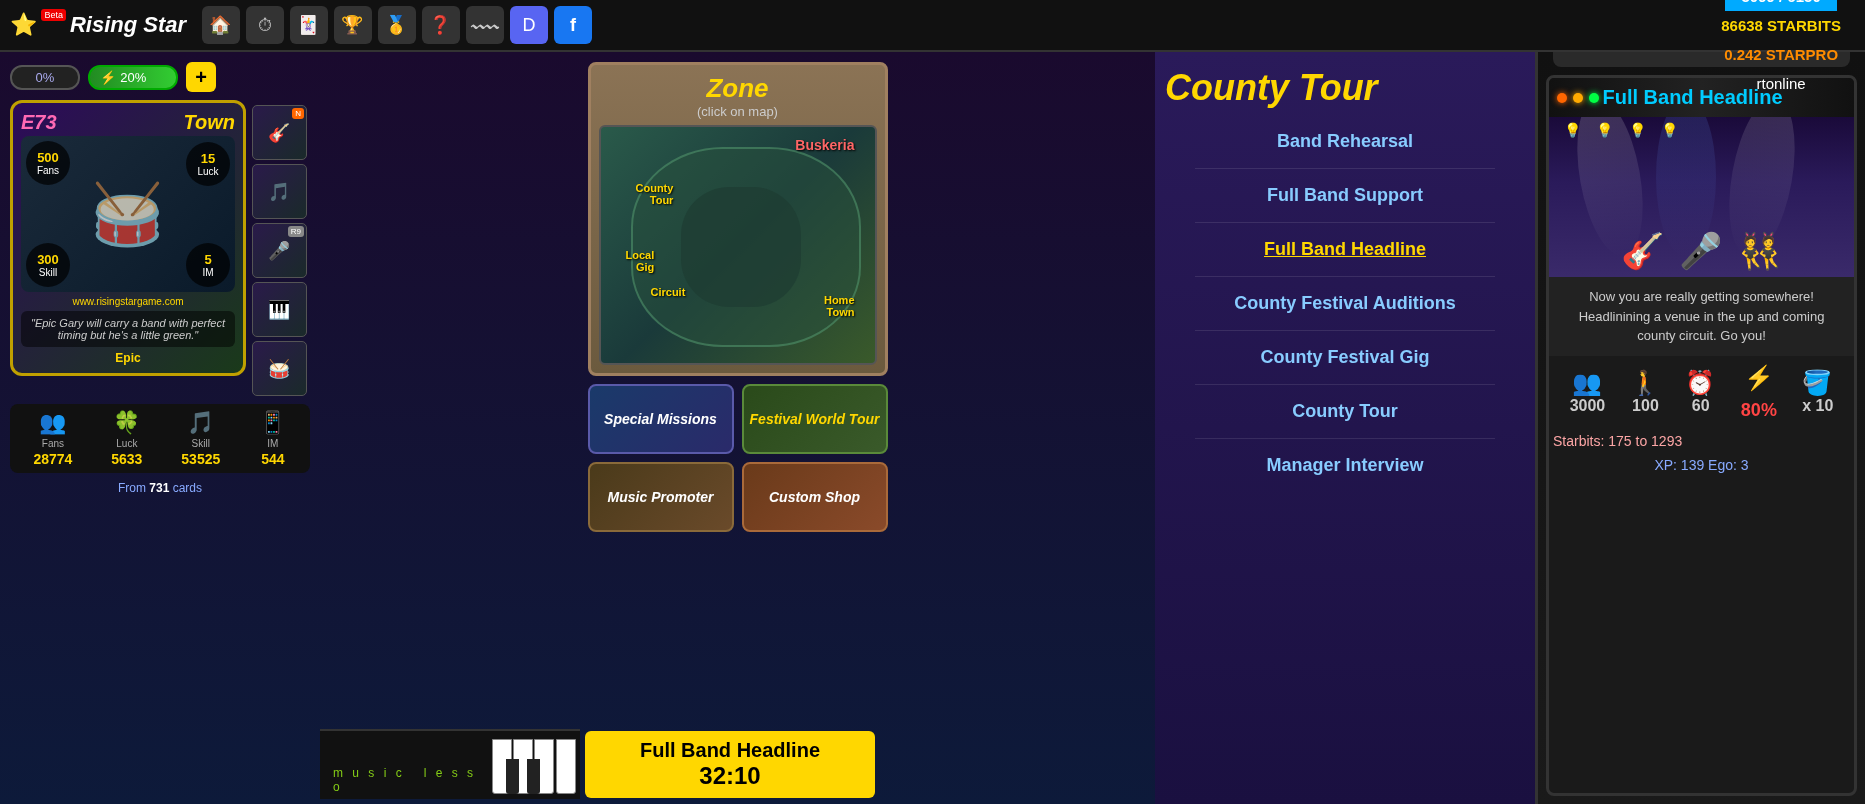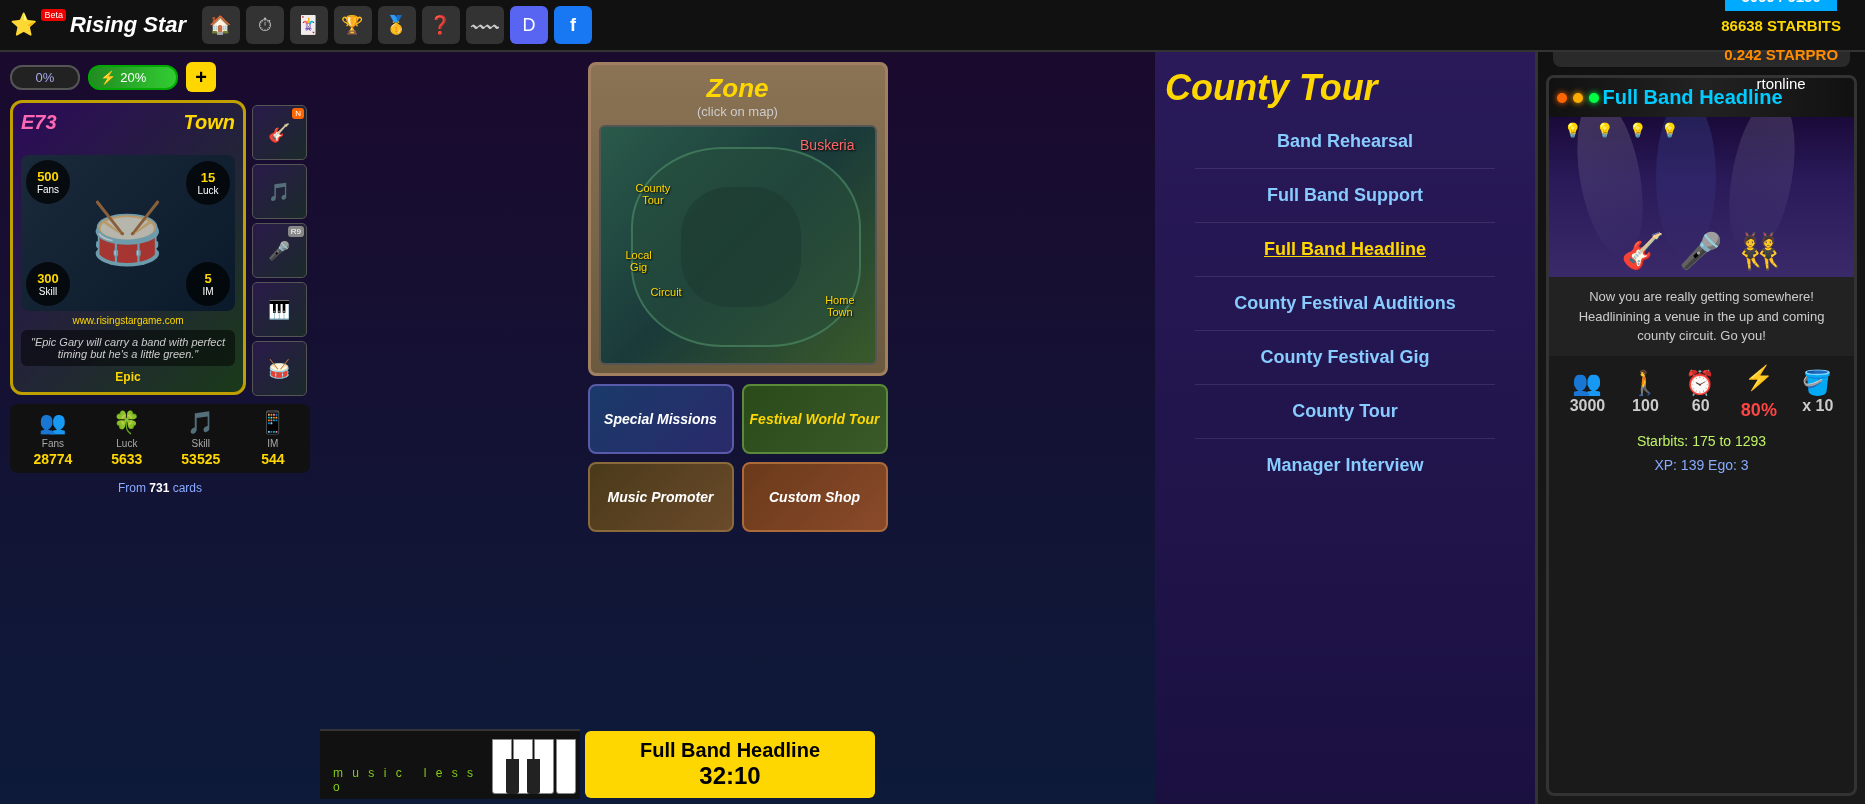--- a/index.html
+++ b/index.html
@@ -158,21 +158,21 @@
       background: linear-gradient(135deg, #2d0a5a 0%, #1a3a1a 100%);
       border: 3px solid #c0a000;
       border-radius: 12px;
       padding: 8px;
       position: relative;
     }
     .card-header {
       display: flex;
       justify-content: space-between;
       align-items: center;
-      margin-bottom: 21px;
+      margin-bottom: 2px;
     }
     .card-id { color: #ff69b4; font-size: 20px; font-weight: bold; font-style: italic; }
     .card-name { color: #ffd700; font-size: 20px; font-weight: bold; font-style: italic; }
     .card-image-area {
       width: 100%;
       height: 156px;
       background: linear-gradient(135deg, #1a2a3a, #0a1a2a);
       border-radius: 8px;
       display: flex;
       align-items: center;
@@ -279,23 +279,23 @@
       background: linear-gradient(135deg, #2a5a4a, #1a3a3a, #3a5a2a);
       border-radius: 6px;
       position: relative;
       overflow: hidden;
       border: 2px solid #555;
     }
     .map-label {
       position: absolute;
       color: #ffd700;
       font-size: 11px;
-      font-weight: normal;
+      font-weight: bold;
       text-shadow: 1px 1px 2px #000;
-      text-align: center;
+      text-align: right;
     }
     .map-label.buskeria { top: 10px; right: 20px; color: #ff6666; font-size: 14px; }
     .map-label.county-tour { top: 50px; left: 40px; }
     .map-label.local-gig { bottom: 80px; left: 20px; }
     .map-label.circuit { bottom: 60px; left: 45px; }
     .map-label.home-town { bottom: 40px; right: 15px; }
 
     
     .zone-buttons {
       display: flex;
@@ -475,22 +475,21 @@
       display: flex;
       align-items: center;
       justify-content: space-around;
       padding: 8px;
       background: #1a1a1a;
     }
     .amp-stat-icon { font-size: 24px; }
     .amp-stat-val { color: #ccc; font-size: 16px; font-weight: bold; text-align: center; }
     .amp-stat-val.highlight { color: #ff4444; font-weight: bold; font-size: 18px; margin-top: 8px; }
     .amp-starbits {
-      text-align: center;
-      color: #bef264;
+      color: #fca5a5;
       font-size: 14px;
       padding: 4px;
     }
     .amp-xp {
       text-align: center;
       color: #88aaff;
       font-size: 14px;
       padding: 4px 4px 8px;
     }
     .right-thumbs {

